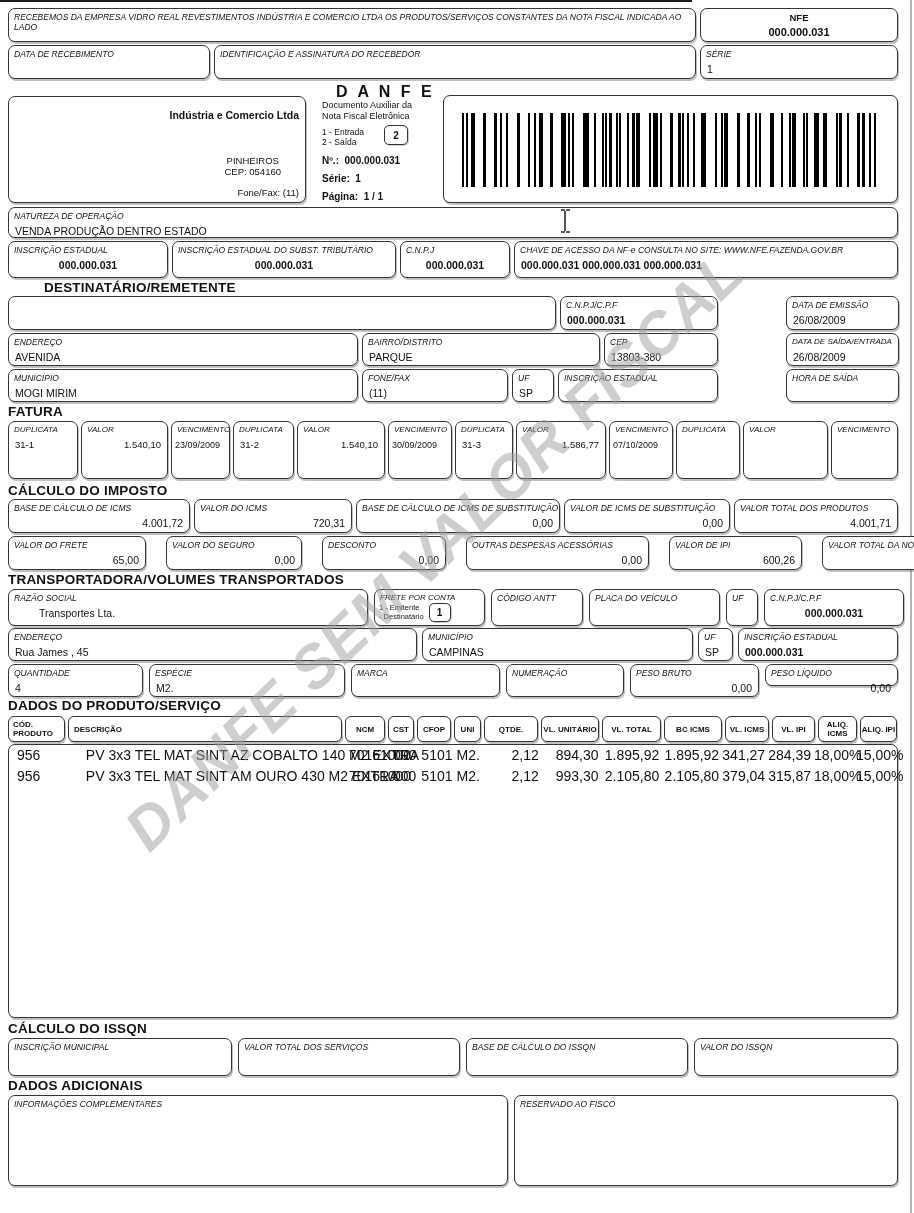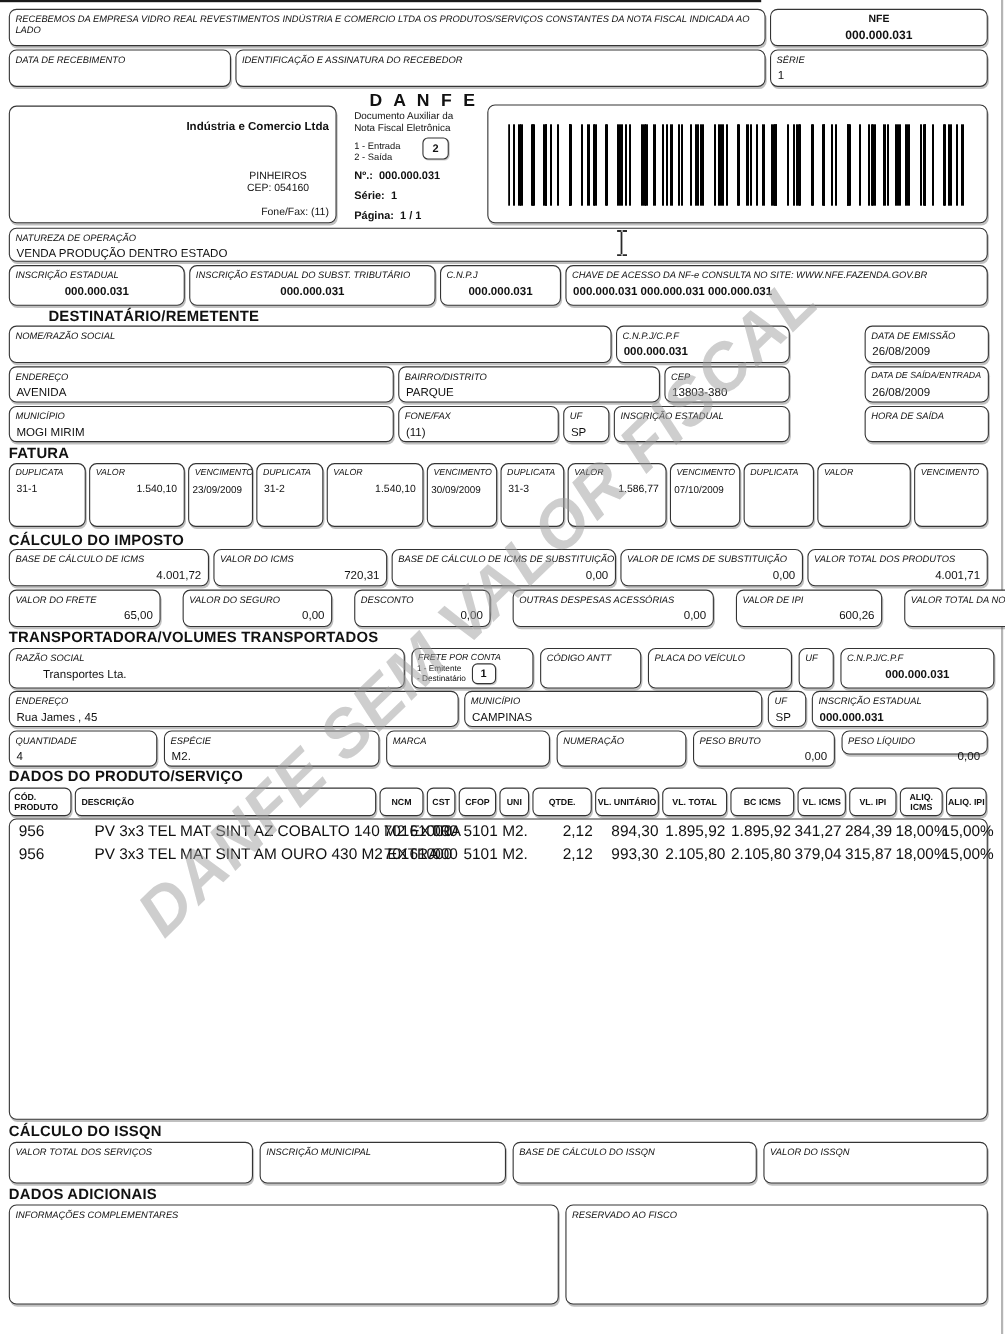--- a/index.html
+++ b/index.html
@@ -115,21 +115,20 @@
     <div class="fb" style="width:384px;height:37px;">
       <div class="lbl">CHAVE DE ACESSO DA NF-e CONSULTA NO SITE: WWW.NFE.FAZENDA.GOV.BR</div>
       <div class="val vbold">000.000.031 000.000.031 000.000.031</div>
     </div>
   </div>
 
   <div class="stitle" style="top:280px;padding-left:36px;">DESTINATÁRIO/REMETENTE</div>
 
   <div class="row" style="top:296px;">
     <div class="fb" style="width:548px;height:34px;">
-      <div class="lbl">NOME/RAZÃO SOCIAL</div>
       <div class="val"></div>
     </div>
     <div class="fb" style="width:158px;height:34px;">
       <div class="lbl">C.N.P.J/C.P.F</div>
       <div class="val vbold">000.000.031</div>
     </div>
   </div>
   <div class="fb" style="position:absolute;left:786px;top:296px;width:113px;height:34px;">
     <div class="lbl">DATA DE EMISSÃO</div>
     <div class="val">26/08/2009</div>
@@ -433,26 +432,26 @@
       <div class="pc vnum" style="width:58px;">2.105,80</div>
       <div class="pc vnum" style="width:44px;">379,04</div>
       <div class="pc vnum" style="width:43px;">315,87</div>
       <div class="pc vnum" style="width:39px;">18,00%</div>
       <div class="pc vnum" style="width:37px;">15,00%</div>
     </div>
   </div>
 
   <div class="stitle" style="top:1021px;">CÁLCULO DO ISSQN</div>
   <div class="row" style="top:1038px;gap:6px;">
+    <div class="fb" style="width:224px;height:38px;">
+      <div class="lbl">INSCRIÇÃO MUNICIPAL</div>
+      <div class="val"></div>
+    </div>
     <div class="fb" style="width:222px;height:38px;">
       <div class="lbl">VALOR TOTAL DOS SERVIÇOS</div>
-      <div class="val"></div>
-    </div>
-    <div class="fb" style="width:224px;height:38px;">
-      <div class="lbl">INSCRIÇÃO MUNICIPAL</div>
       <div class="val"></div>
     </div>
     <div class="fb" style="width:222px;height:38px;">
       <div class="lbl">BASE DE CÁLCULO DO ISSQN</div>
       <div class="val"></div>
     </div>
     <div class="fb" style="width:204px;height:38px;">
       <div class="lbl">VALOR DO ISSQN</div>
       <div class="val"></div>
     </div>

